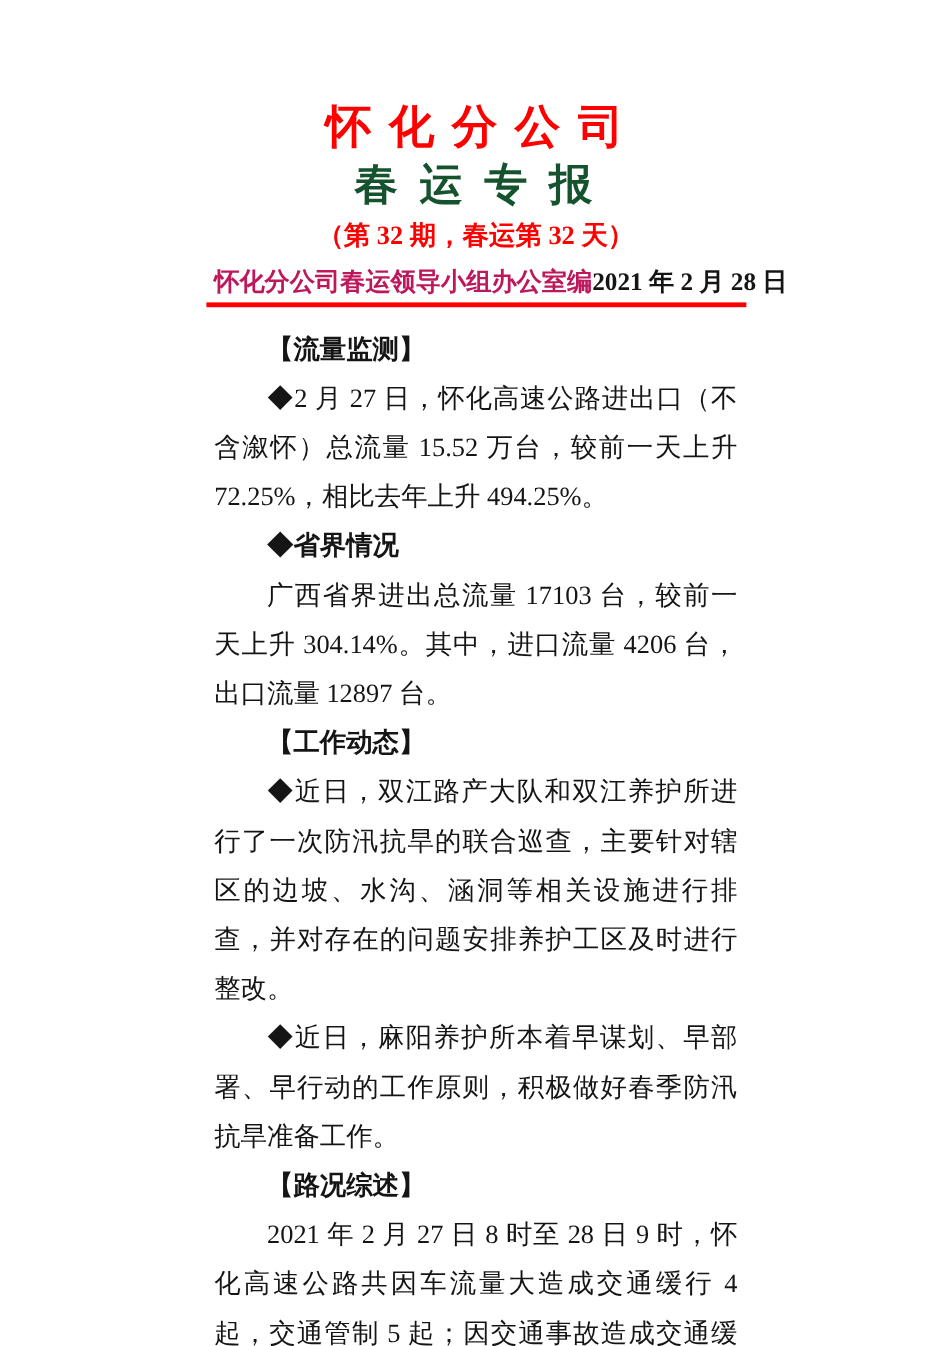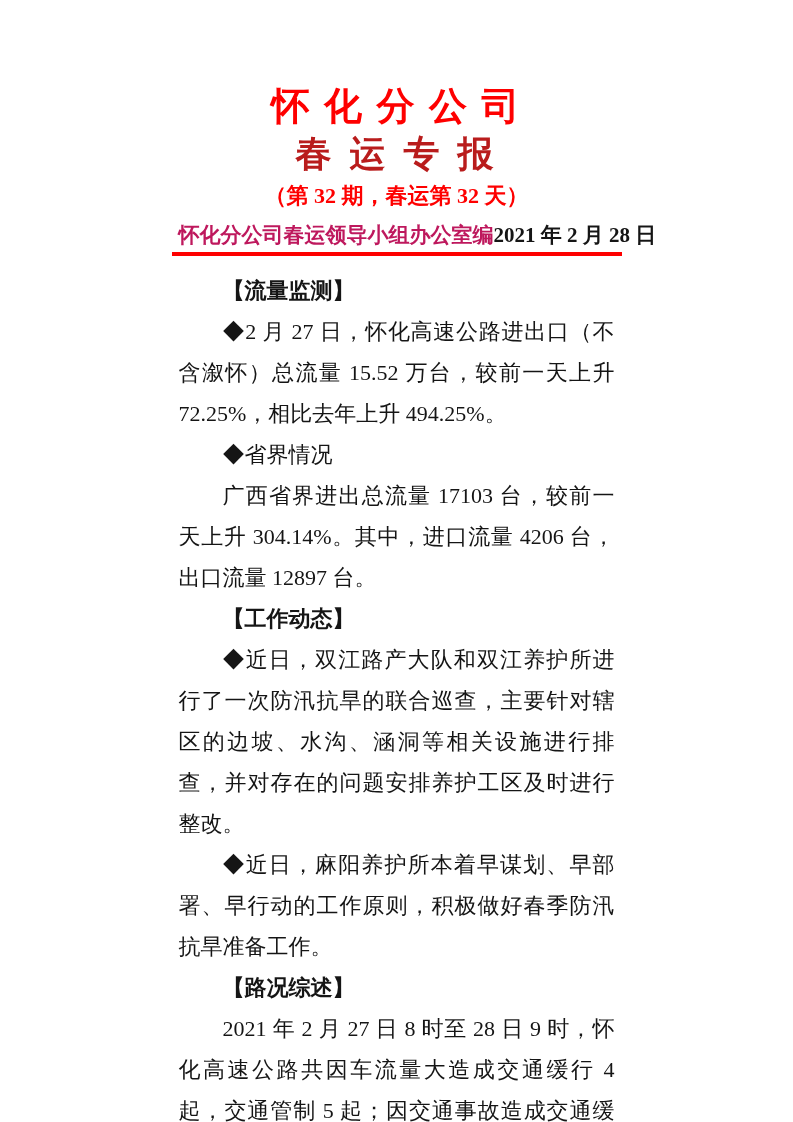--- a/index.html
+++ b/index.html
@@ -25,21 +25,21 @@
     color: #fe0000;
     text-align: center;
     letter-spacing: 2px;
     white-space: nowrap;
   }
   .title2 {
     font-family: "Liberation Sans", sans-serif;
     font-size: 36px;
     line-height: 1.1;
     font-weight: bold;
-    color: #b91c1c;
+    color: #14532d;
     text-align: center;
     letter-spacing: 4px;
     margin-top: 6px;
     white-space: nowrap;
   }
   .issue {
     font-family: "Liberation Serif", serif;
     font-size: 22px;
     line-height: 26px;
     font-weight: bold;
@@ -80,21 +80,21 @@
     line-height: 41px;
     color: #151515;
     text-align: justify;
   }
   .doc-body .heading {
     font-weight: bold;
     text-indent: 2em;
     text-align: left;
   }
   .doc-body .subheading {
-    font-weight: normal;
+    font-weight: bold;
     text-indent: 2em;
     text-align: left;
   }
   .doc-body .para {
     text-indent: 2em;
     margin: 0;
   }
 </style>
 </head>
 <body>

